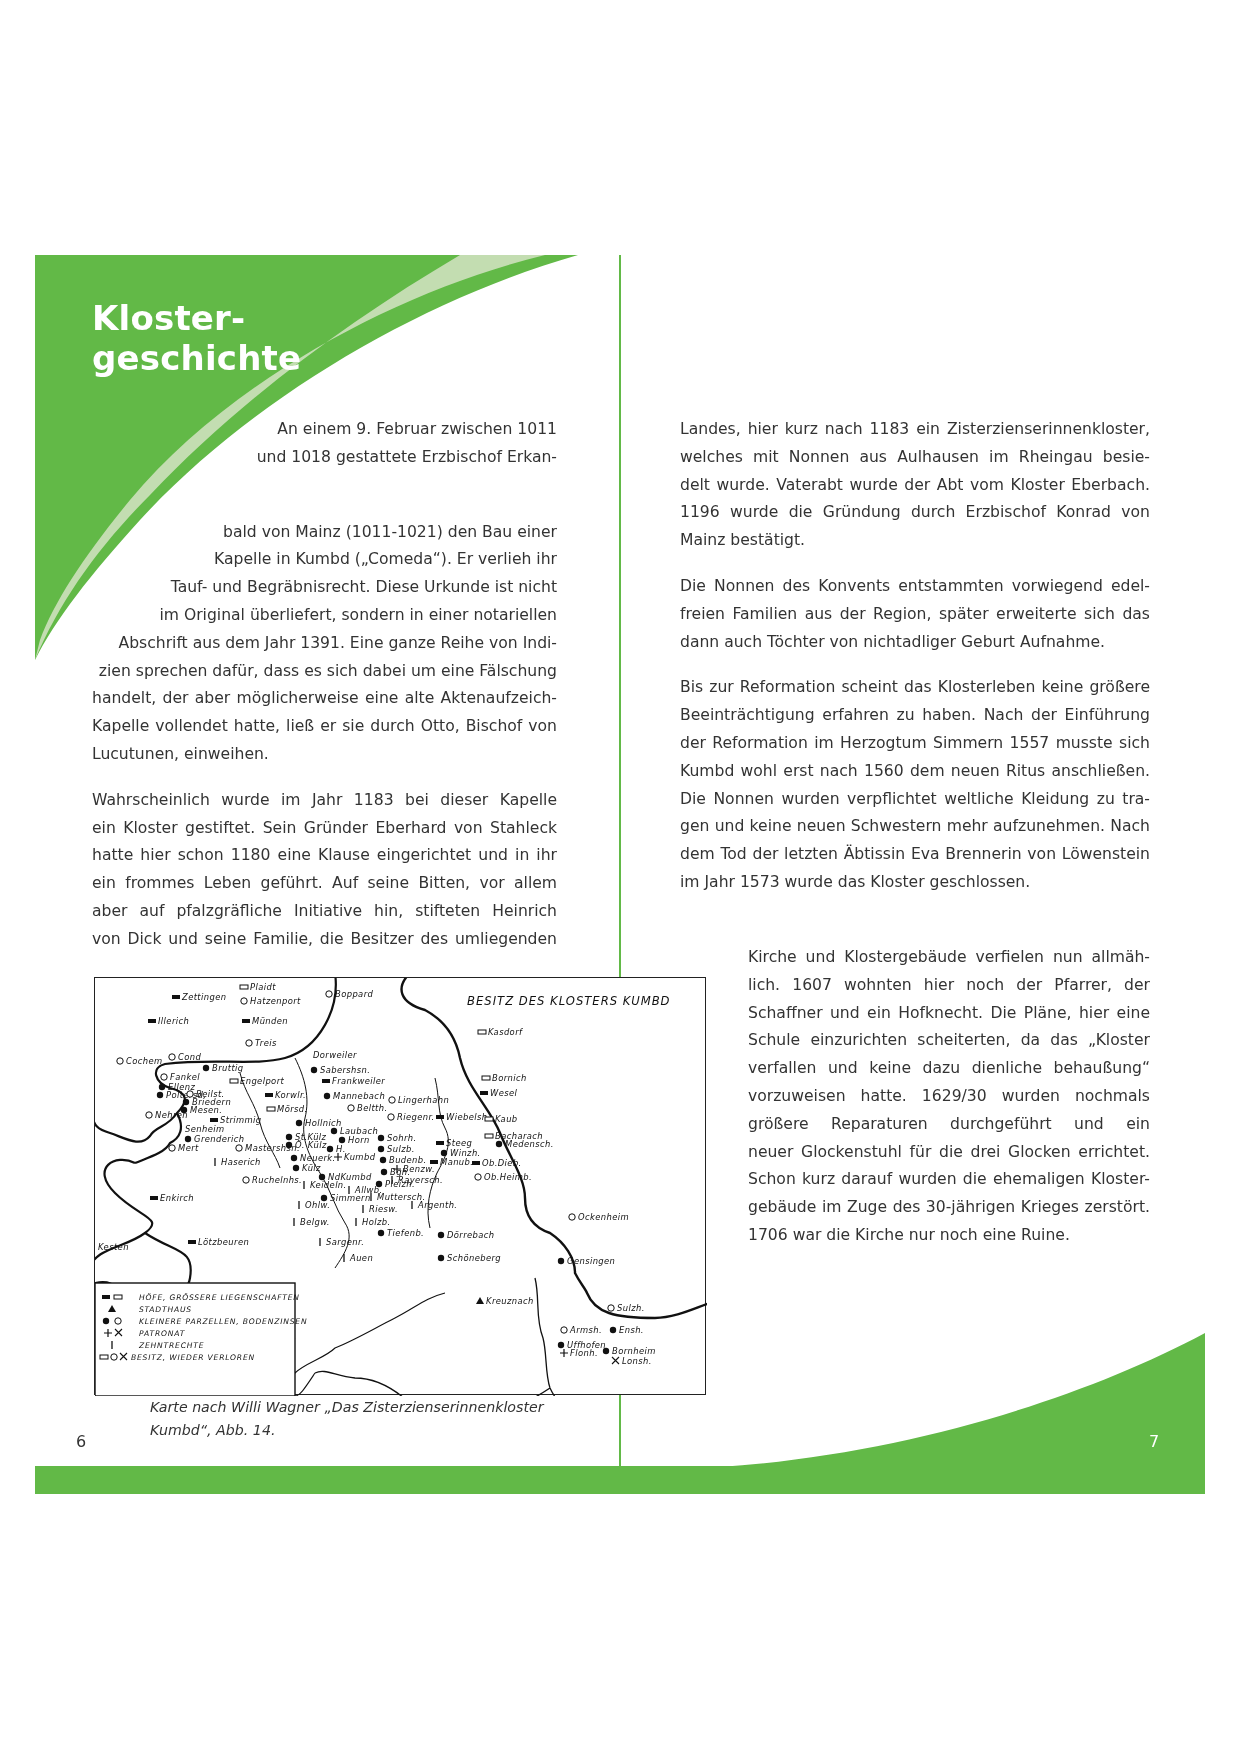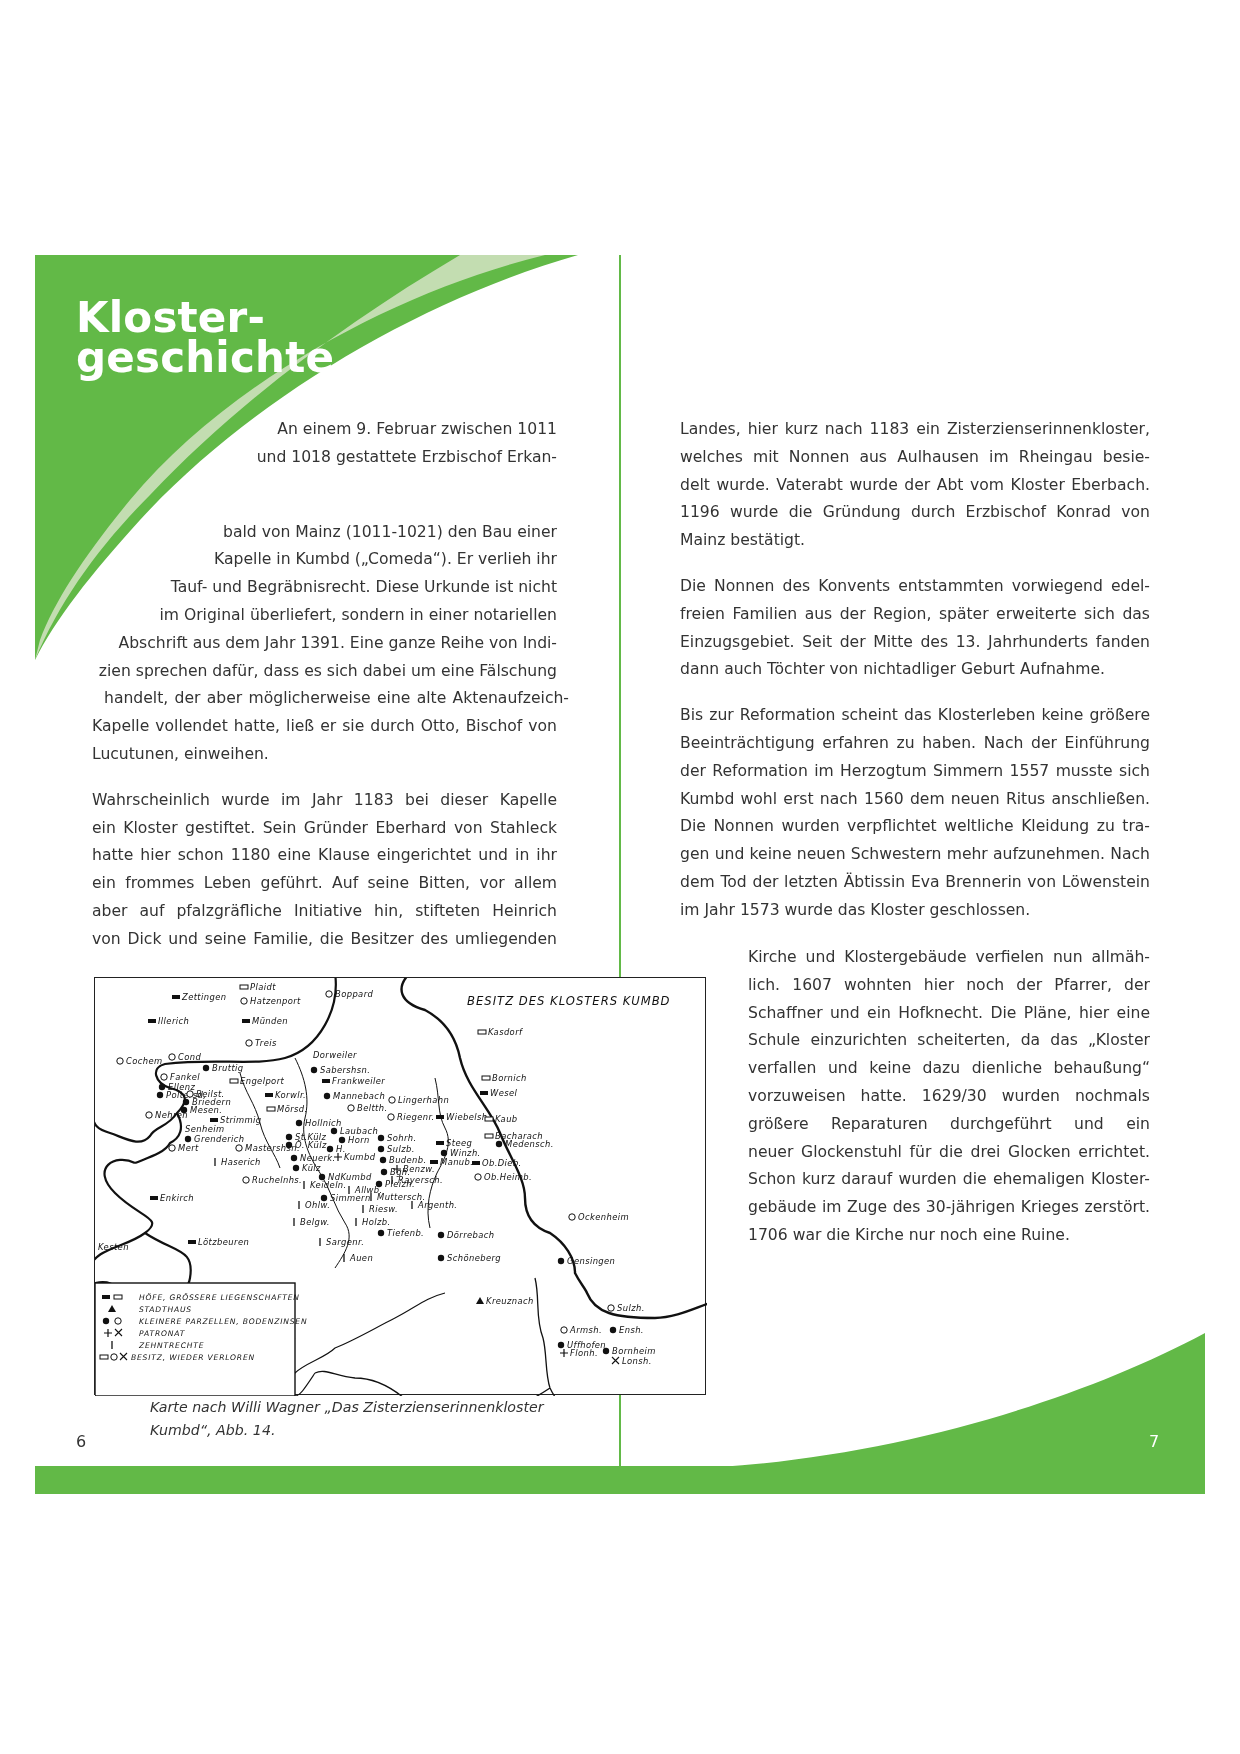--- a/index.html
+++ b/index.html
@@ -1,21 +1,21 @@
 <!DOCTYPE html>
 <html><head>
 <meta charset="utf-8">
 <style>
   html, body { margin:0; padding:0; background:#ffffff; }
   body { width:1240px; height:1754px; position:relative; overflow:hidden;
          font-family:"DejaVu Sans", sans-serif; color:#2a2a2a; }
   .abs { position:absolute; }
   #bg-svg { position:absolute; left:0; top:0; }
-  .title { left:76px; top:298px; color:#ffffff; font-weight:bold;
-           font-family:"DejaVu Sans", sans-serif; font-size:42px; line-height:40px; letter-spacing:0.2px; }
+  .title { left:92px; top:298px; color:#ffffff; font-weight:bold;
+           font-family:"DejaVu Sans", sans-serif; font-size:34px; line-height:40px; letter-spacing:0.2px; }
   .body-text { font-family:"DejaVu Sans", sans-serif; font-size:15.6px; line-height:27.8px;
                color:#333333; font-weight:normal; }
   .line { white-space:nowrap; display:block; height:27.8px; }
   .line.just { text-align:justify; text-align-last:justify; white-space:normal; }
   .line.right { text-align:right; }
   #col-left { left:92px; top:416px; width:465px; }
   #col-right { left:680px; top:416px; width:470px; }
   #col-right2 { left:748px; top:944px; width:402px; }
   .para-gap { height:18px; }
   #map-box { left:94px; top:977px; width:612px; height:418px; border:1.6px solid #222;
@@ -53,21 +53,21 @@
 <div class="abs body-text" id="col-left">
   <div id="lp1">
       <span class="line right" style="width: 465px;">An einem 9. Februar zwischen 1011</span>
       <span class="line right" style="width: 465px;">und 1018 gestattete Erzbischof Erkan-</span>
       <span class="line right" style="width: 465px; margin-top: 47px;">bald von Mainz (1011-1021) den Bau einer</span>
       <span class="line right" style="width: 465px;">Kapelle in Kumbd („Comeda“). Er verlieh ihr</span>
       <span class="line right" style="width: 465px;">Tauf- und Begräbnisrecht. Diese Urkunde ist nicht</span>
       <span class="line right" style="width: 465px;">im Original überliefert, sondern in einer notariellen</span>
       <span class="line right" style="width: 465px;">Abschrift aus dem Jahr 1391. Eine ganze Reihe von Indi-</span>
       <span class="line right" style="width: 465px;">zien sprechen dafür, dass es sich dabei um eine Fälschung</span>
-      <span class="line just" style="width: 465px; margin-left: 12px;">handelt, der aber möglicherweise eine alte Aktenaufzeich-</span>
+      <span class="line just" style="width: 465px;">handelt, der aber möglicherweise eine alte Aktenaufzeich-</span>
       <span class="line just" style="width: 465px;">Kapelle vollendet hatte, ließ er sie durch Otto, Bischof von</span>
       <span class="line left" style="width: 465px;">Lucutunen, einweihen.</span>
     </div>
   <div class="para-gap"></div>
   <div id="lp2">
       <span class="line just">Wahrscheinlich wurde im Jahr 1183 bei dieser Kapelle</span>
       <span class="line just">ein Kloster gestiftet. Sein Gründer Eberhard von Stahleck</span>
       <span class="line just">hatte hier schon 1180 eine Klause eingerichtet und in ihr</span>
       <span class="line just">ein frommes Leben geführt. Auf seine Bitten, vor allem</span>
       <span class="line just">aber auf pfalzgräfliche Initiative hin, stifteten Heinrich</span>
@@ -80,21 +80,20 @@
       <span class="line just">Landes, hier kurz nach 1183 ein Zisterzienserinnenkloster,</span>
       <span class="line just">welches mit Nonnen aus Aulhausen im Rheingau besie-</span>
       <span class="line just">delt wurde. Vaterabt wurde der Abt vom Kloster Eberbach.</span>
       <span class="line just">1196 wurde die Gründung durch Erzbischof Konrad von</span>
       <span class="line left">Mainz bestätigt.</span>
     </div>
   <div class="para-gap"></div>
   <div id="rp2">
       <span class="line just">Die Nonnen des Konvents entstammten vorwiegend edel-</span>
       <span class="line just">freien Familien aus der Region, später erweiterte sich das</span>
-      <span class="line just">Einzugsgebiet. Seit der Mitte des 13. Jahrhunderts fanden</span>
       <span class="line left">dann auch Töchter von nichtadliger Geburt Aufnahme.</span>
     </div>
   <div class="para-gap"></div>
   <div id="rp3">
       <span class="line just">Bis zur Reformation scheint das Klosterleben keine größere</span>
       <span class="line just">Beeinträchtigung erfahren zu haben. Nach der Einführung</span>
       <span class="line just">der Reformation im Herzogtum Simmern 1557 musste sich</span>
       <span class="line just">Kumbd wohl erst nach 1560 dem neuen Ritus anschließen.</span>
       <span class="line just">Die Nonnen wurden verpflichtet weltliche Kleidung zu tra-</span>
       <span class="line just">gen und keine neuen Schwestern mehr aufzunehmen. Nach</span>

